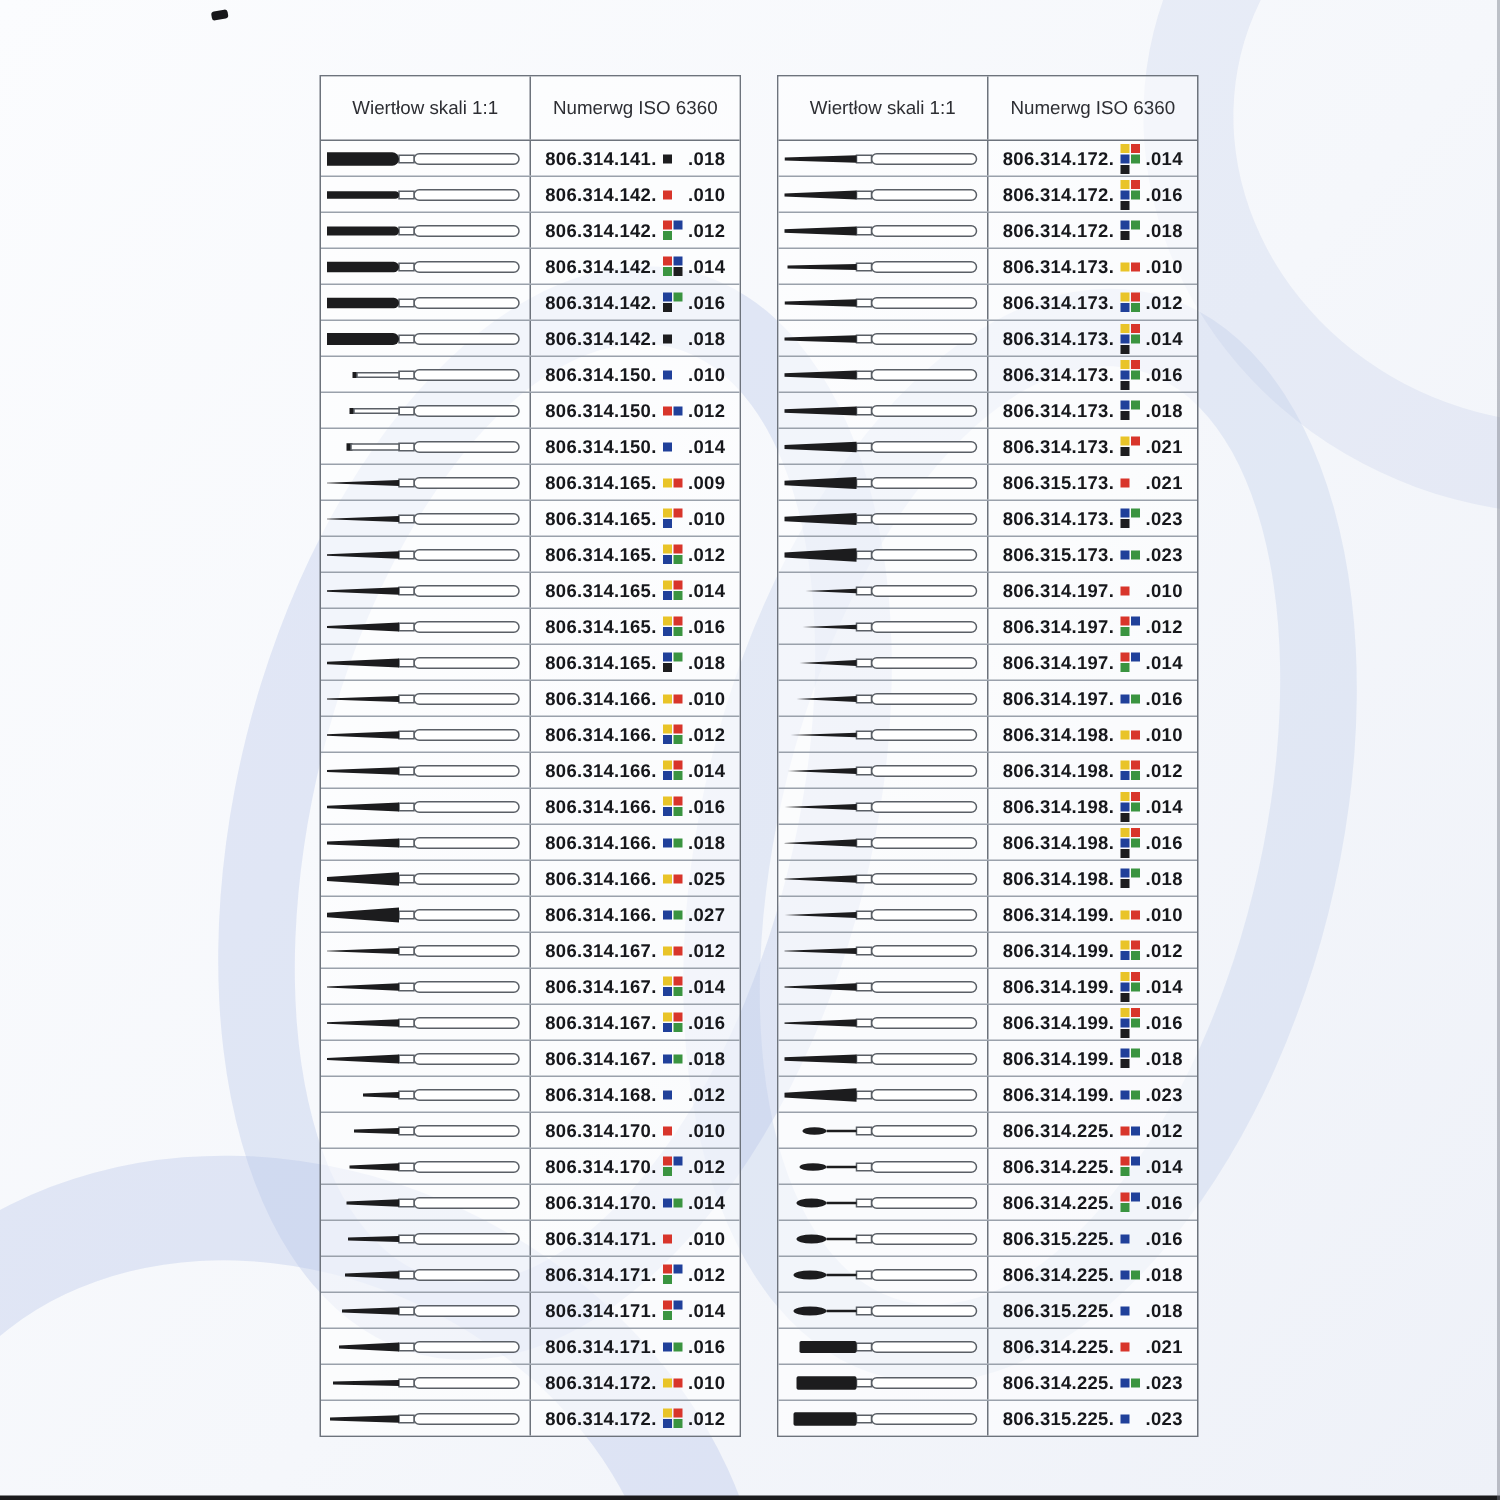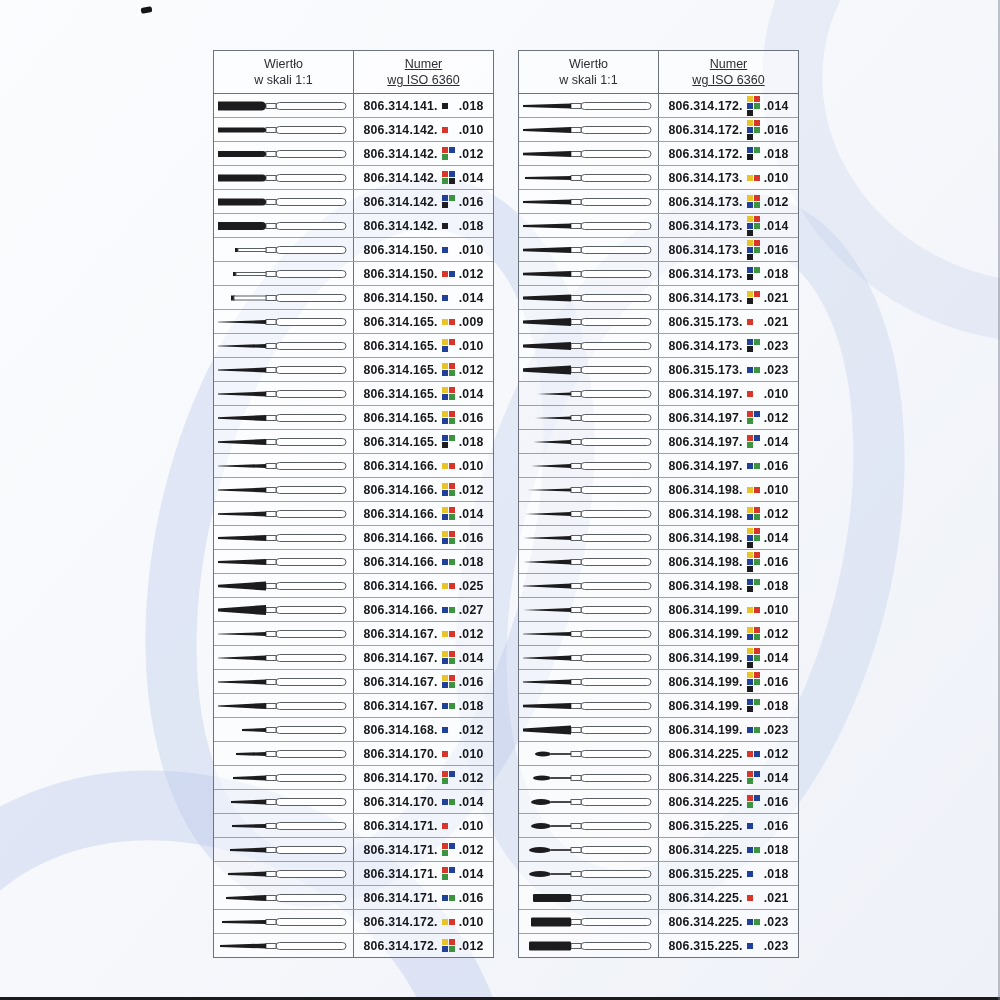--- a/index.html
+++ b/index.html
@@ -16,24 +16,24 @@
   .wm4{left:760px;top:-160px;width:420px;height:380px;border-width:60px;border-color:rgba(187,201,233,0.25);transform:rotate(20deg);}
   
   .speck{position:absolute;left:141px;top:7px;width:11px;height:6px;background:#17171a;border-radius:2px;transform:rotate(-10deg);z-index:3;}
   .botline{position:absolute;left:0;right:0;bottom:0;height:3px;background:#1b1b1d;z-index:3;}
   .rightedge{position:absolute;right:0;top:0;bottom:0;width:2px;background:rgba(120,125,135,0.45);z-index:3;}
 
   .tbl{position:absolute;top:50px;width:279px;border:1px solid #6d737c;z-index:2;}
   .tbl-left{left:213px;}
   .tbl-right{left:518px;}
   .hdr{display:flex;height:42px;border-bottom:1px solid #6d737c;background:rgba(255,255,255,0.55);}
-  .hcell{display:flex;flex-direction:column;justify-content:center;align-items:center;
+  .hcell{display:flex;flex-direction:row;justify-content:center;align-items:center;
          font-size:12.5px;line-height:1.3;color:#2d2e33;}
   .hcell.h1{width:139px;border-right:1px solid #6d737c;}
-  .hcell.h2{flex:1;text-decoration:underline;}
+  .hcell.h2{flex:1;}
   .row{display:flex;height:23px;border-bottom:1px solid #9aa1ab;background:rgba(255,255,255,0.58);}
   .row:last-child{border-bottom:none;}
   .c1{width:139px;border-right:1px solid #6d737c;display:flex;align-items:center;justify-content:center;}
   .c2{flex:1;display:flex;align-items:center;justify-content:center;gap:4px;padding:0 2px;}
   .num,.size{font-weight:bold;font-size:12.3px;color:#16171b;letter-spacing:0.2px;white-space:nowrap;}
   .sqgrid{display:grid;grid-template-columns:6px 6px;gap:1px;width:13px;align-content:center;justify-content:start;flex:0 0 13px;}
   .sqgrid.single{justify-content:center;}
   .sq{width:6px;height:6px;}
 </style>
 </head>

